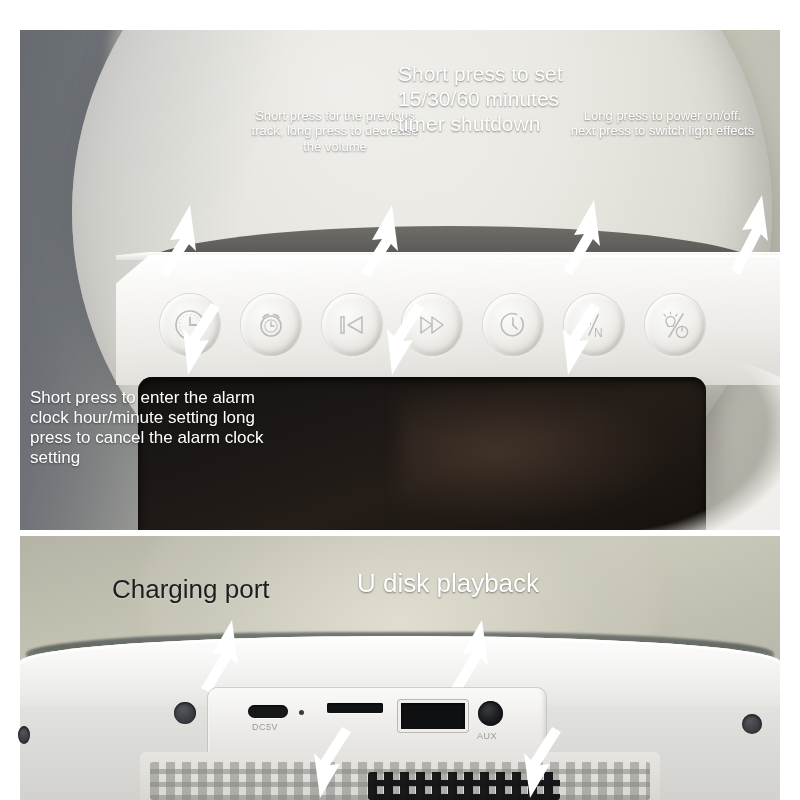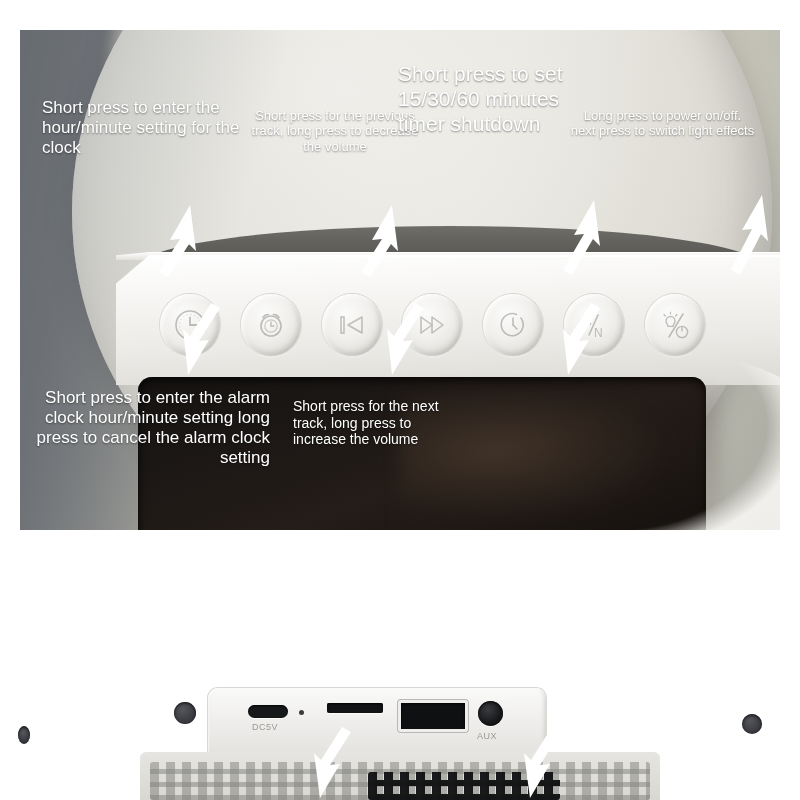--- a/index.html
+++ b/index.html
@@ -330,21 +330,21 @@
     line-height: 1.18;
     text-shadow: 0 1px 2px rgba(0,0,0,0.45);
     white-space: pre-line;
   }
   .callout.dark {
     color: #1d1d1d;
     text-shadow: 0 1px 2px rgba(255,255,255,0.35);
   }
   .c-left   { text-align: left; }
   .c-center { text-align: center; }
-  .c-right  { text-align: right; }
+  .c-right  { }
 
   
   #arrows-top, #arrows-bot {
     position: absolute;
     left: 0; top: 0;
     width: 760px; height: 100%;
     pointer-events: none;
   }
 </style>
 </head>
@@ -463,35 +463,59 @@
         <path d="M742,165 L722,200 L732,199 L711,240 L720,245 L741,204 L748,211 Z"></path>
 
         <path d="M148,345 L169,310 L159,311 L180,278 L171,273 L150,306 L143,299 Z" transform="translate(20,0)"></path>
 
         <path d="M372,345 L393,310 L383,311 L404,278 L395,273 L374,306 L367,299 Z"></path>
 
         <path d="M548,345 L569,310 L559,311 L580,278 L571,273 L550,306 L543,299 Z"></path>
       </g>
     </svg>
 
-    <div class="callout c-left" style="left:22px; top:68px; width:220px; font-size:17px;">Short press to enter the hour/minute setting for the clock</div>
 
     <div class="callout c-center" style="left:230px; top:78px; width:170px; font-size:13px;">Short press for the previous track, long press to decrease the volume</div>
 
     <div class="callout c-left" style="left:378px; top:32px; width:175px; font-size:21px;">Short press to set 15/30/60 minutes timer shutdown</div>
 
     <div class="callout c-center" style="left:550px; top:78px; width:185px; font-size:13px;">Long press to power on/off. next press to switch light effects</div>
 
     <div class="callout c-right" style="left:10px; top:358px; width:240px; font-size:17px;">Short press to enter the alarm clock hour/minute setting long press to cancel the alarm clock setting</div>
 
-    <div class="callout c-left" style="left:273px; top:368px; width:150px; font-size:14px;">Short press for the next track, long press to increase the volume</div>
 
 
   </div>
 
+  <div class="panel" id="panel-bottom">
+
+    <div id="bot-light"></div>
+
+    <div id="dev-top-dark"></div>
+    <div id="dev-body"></div>
+    <div id="dev-body-sheen"></div>
+
+    <svg id="arrows-bot" viewBox="0 0 760 264">
+      <g fill="#ffffff" stroke="none">
+
+        <path d="M212,84 L192,118 L202,117 L181,152 L190,157 L211,122 L218,129 Z"></path>
+
+        <path d="M462,84 L442,118 L452,117 L431,152 L440,157 L461,122 L468,129 Z"></path>
+
+        <path d="M330,258 L310,222 L320,223 L299,190 L308,185 L329,218 L336,211 Z" transform="scale(1,-1) translate(0,-520) rotate(0)"></path>
+
+        <path d="M540,258 L520,222 L530,223 L509,190 L518,185 L539,218 L546,211 Z" transform="scale(1,-1) translate(0,-520)"></path>
+      </g>
+    </svg>
+
+    <div class="callout dark c-left" style="left:92px; top:38px; width:250px; font-size:26px;">Charging port</div>
+
+    <div class="callout c-left" style="left:337px; top:32px; width:270px; font-size:26px;">U disk playback</div>
+
+  </div>
 
   <div class="screw" id="screw-l"></div>
   <div class="screw" id="screw-r"></div>
   <div class="screw" id="screw-far-l"></div>
 
   <div id="port-plate"></div>
 
   <div class="port" id="port-usbc"></div>
   <div class="port-label" style="left:252px; top:722px;text-align:right;">DC5V</div>
   <div class="port" id="port-led"></div>

